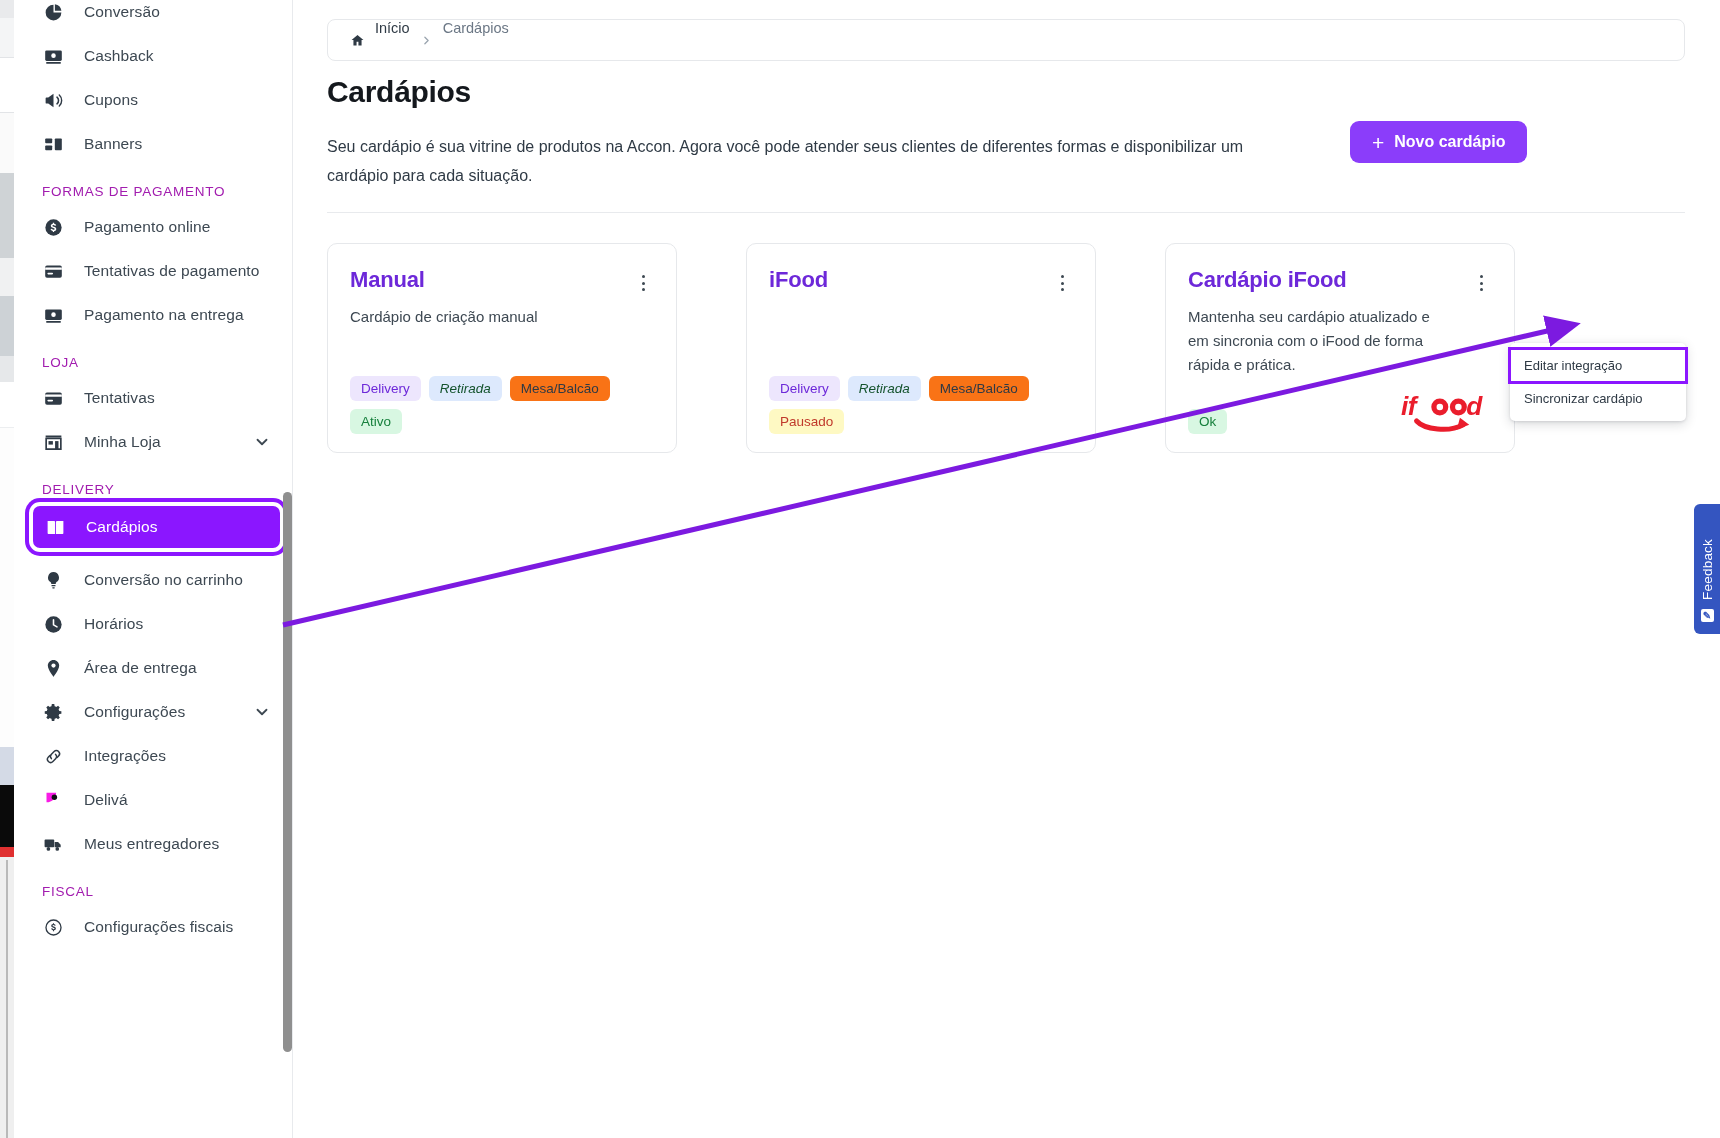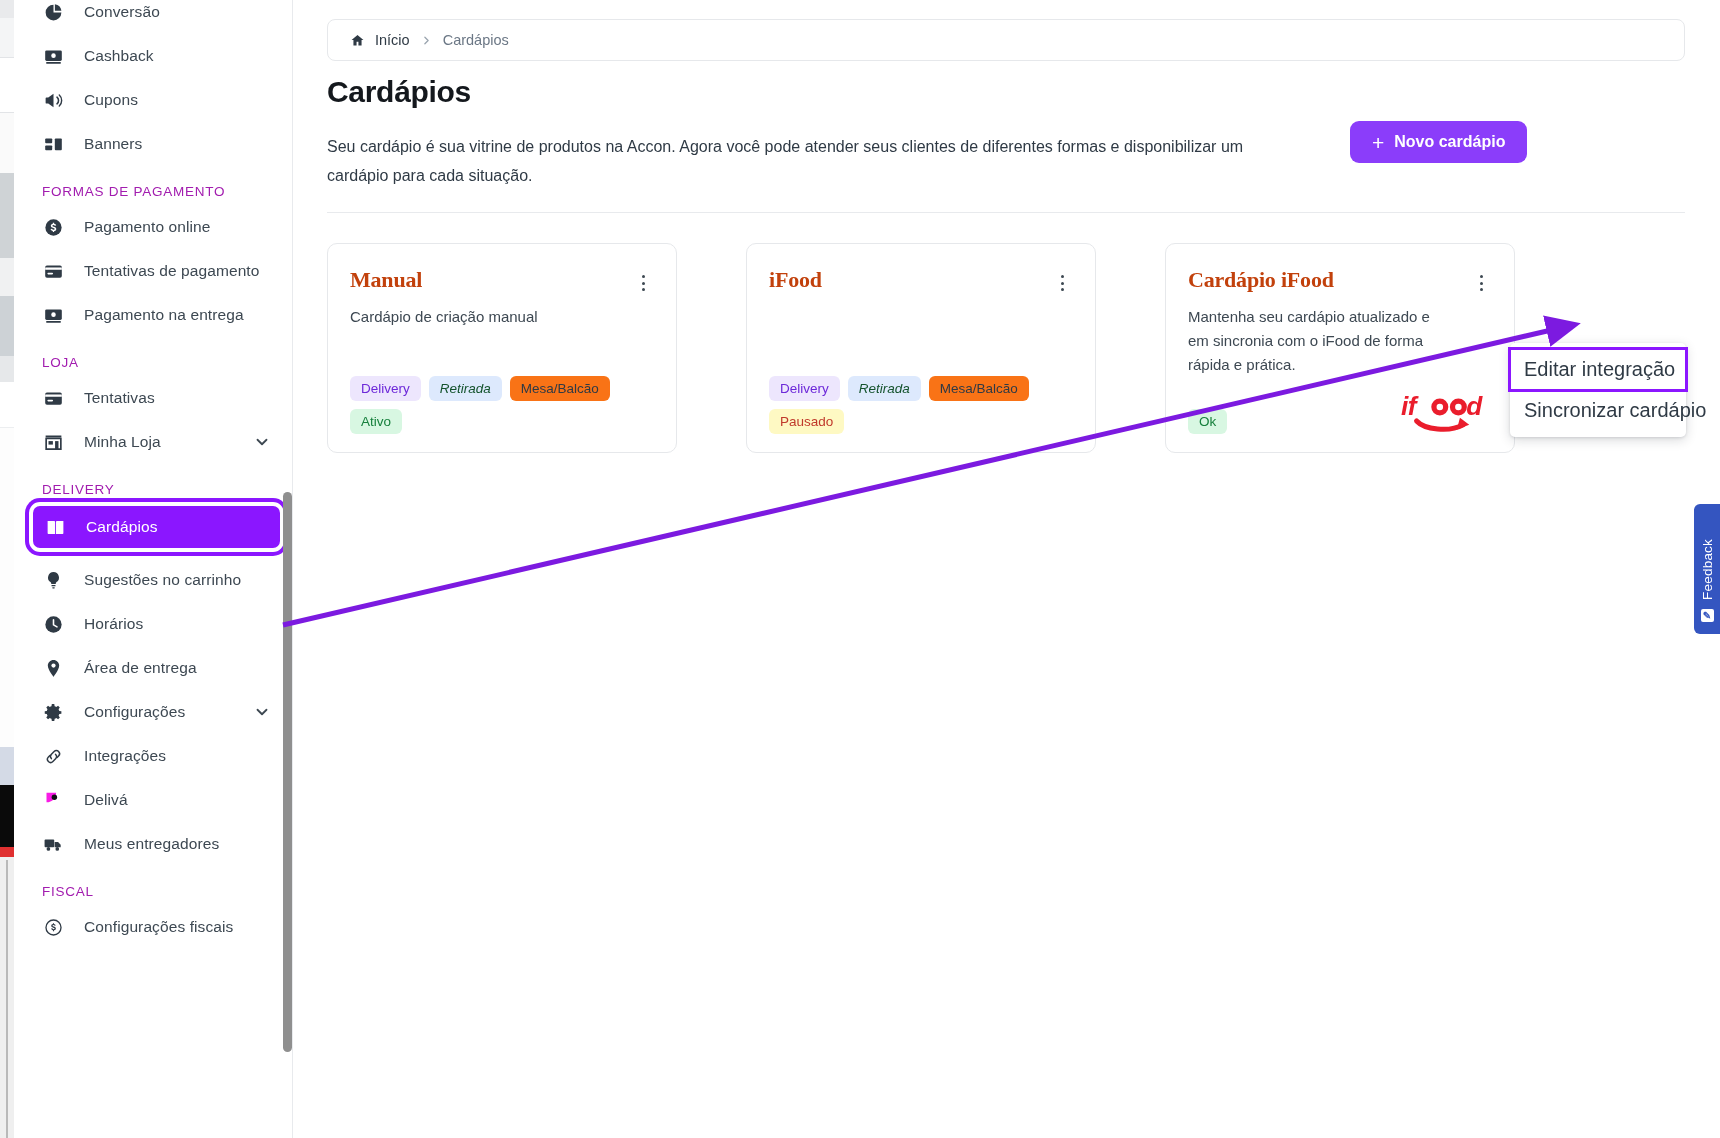--- a/index.html
+++ b/index.html
@@ -89,21 +89,21 @@
   }
 
   
   .main {
     position: absolute; left: 293px; top: 0; right: 0; bottom: 0;
     background: #ffffff; overflow: hidden;
   }
   .breadcrumb-bar {
     position: absolute; left: 34px; top: 19px; width: 1358px; height: 42px;
     border: 1px solid #e6e8eb; border-radius: 8px;
-    display: flex; align-items: center; padding: 0 22px; gap: 10px;
+    display: flex; padding: 0 22px; gap: 10px;
   }
   .bc-home { display: flex; align-items: center; color: #2f3a45; }
   .bc-link { font-size: 14.5px; color: #2f3a45; cursor: pointer; }
   .bc-sep { color: #9aa4af; display: flex; align-items: center; }
   .bc-current { font-size: 14.5px; color: #6b7785; }
 
   .page-title {
     position: absolute; left: 34px; top: 75px;
     font-size: 30px; font-weight: 700; color: #14181d; letter-spacing: -.3px;
   }
@@ -131,21 +131,21 @@
     display: flex; gap: 69px;
   }
   .card {
     width: 350px; height: 210px;
     border: 1px solid #e6e8eb; border-radius: 10px;
     background: #ffffff; position: relative;
     padding: 23px 22px 18px 22px;
     display: flex; flex-direction: column;
   }
   .card-head { display: flex; align-items: flex-start; justify-content: space-between; }
-  .card-title { font-size: 22px; font-weight: 700; color: #c2410c; letter-spacing: -.2px; font-family: Liberation Serif, serif; }
+  .card-title { font-size: 22px; font-weight: 700; color: #6d28d9; letter-spacing: -.2px; }
   .kebab {
     width: 22px; height: 24px; display: flex; flex-direction: column;
     align-items: center; justify-content: center; gap: 3.5px; cursor: pointer;
     margin-top: 4px;
   }
   .kebab i { display: block; width: 3px; height: 3px; border-radius: 50%; background: #3d4852; }
   .card-desc {
     margin-top: 10px; font-size: 15px; line-height: 24px; color: #3d4852;
     max-width: 255px;
   }
@@ -170,21 +170,21 @@
 
   
   .dropdown {
     position: absolute; left: 1217px; top: 343px;
     width: 176px; background: #ffffff;
     border-radius: 5px;
     box-shadow: 0 3px 12px rgba(16,24,40,.16), 0 1px 3px rgba(16,24,40,.12);
     padding: 6px 0; z-index: 40;
   }
   .dd-item {
-    font-size: 20px; color: #2f3a45; padding: 9px 14px; cursor: pointer;
+    font-size: 13px; color: #2f3a45; padding: 9px 14px; cursor: pointer;
     white-space: nowrap;
   }
   .dd-item.highlighted {
     outline: 3px solid #8b16ff; outline-offset: -1px;
     background: #ffffff;
   }
 
   
   .feedback-tab {
     position: absolute; right: 0; top: 504px;
@@ -340,21 +340,21 @@
           <span class="lbl">Cardápios</span>
         </div>
         <div class="nav-item">
           <span class="ico">
             <svg width="21" height="21" viewBox="0 0 24 24" fill="currentColor">
               <path d="M12 2.3a6.3 6.3 0 0 0-3.5 11.5c.6.45.9 1.05.9 1.7v.6h5.2v-.6c0-.65.3-1.25.9-1.7A6.3 6.3 0 0 0 12 2.3z"></path>
               <rect x="9.6" y="17.1" width="4.8" height="1.6" rx=".8"></rect>
               <rect x="10.5" y="19.6" width="3" height="1.6" rx=".8"></rect>
             </svg>
           </span>
-          <span class="lbl">Sugestões no carrinho</span>
+          <span class="lbl">Conversão no carrinho</span>
         </div>
         <div class="nav-item">
           <span class="ico">
             <svg width="21" height="21" viewBox="0 0 24 24" fill="currentColor">
               <circle cx="12" cy="12" r="9.3"></circle>
               <path d="M12 6.6v5.8l4 2.3" stroke="#fff" stroke-width="1.8" fill="none" stroke-linecap="round"></path>
             </svg>
           </span>
           <span class="lbl">Horários</span>
         </div>

